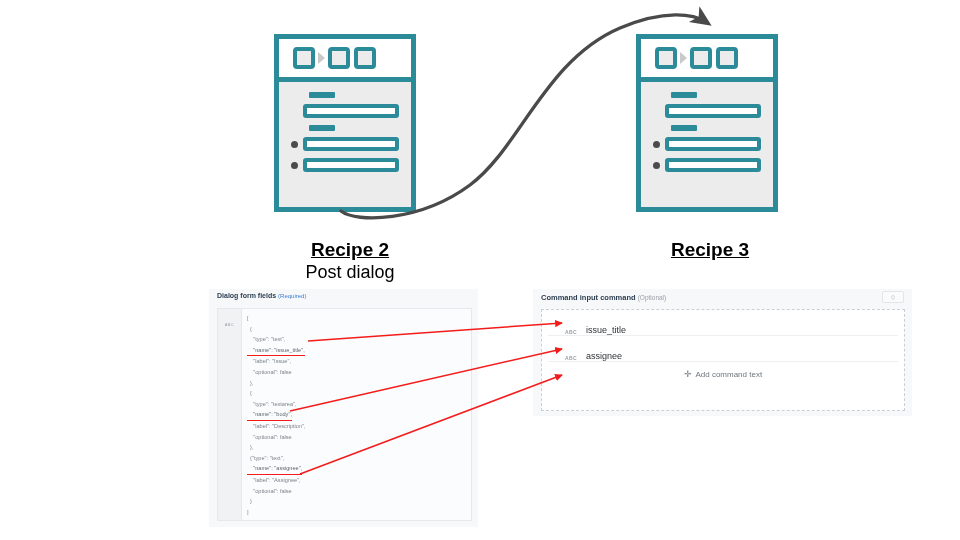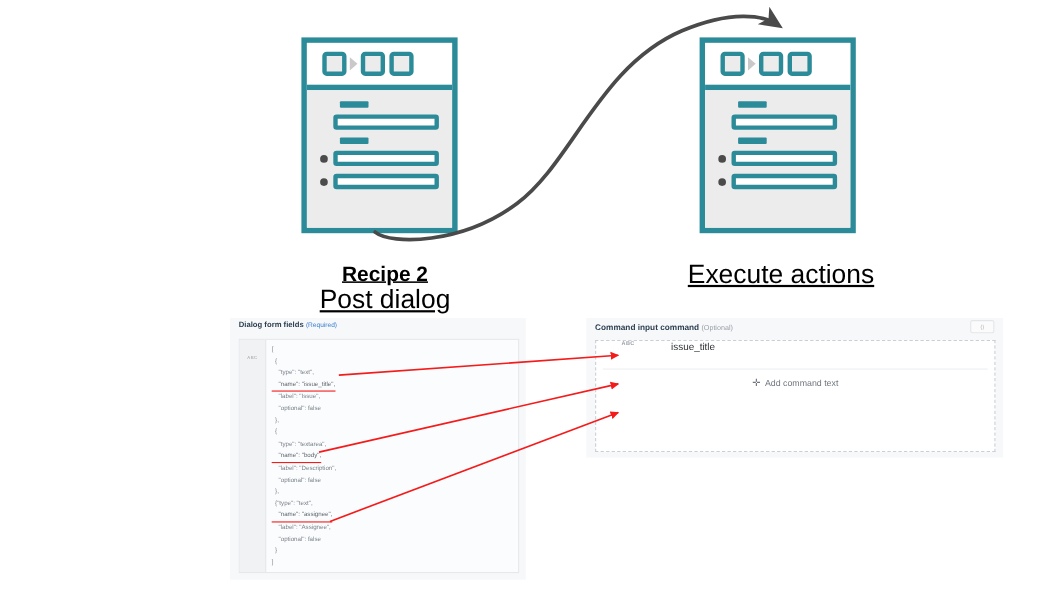--- a/index.html
+++ b/index.html
@@ -98,32 +98,31 @@
     border: 4px solid #2b8b99;
     border-radius: 3px;
     background: #ffffff;
   }
 
   
   .caption {
     position: absolute;
     text-align: center;
     width: 300px;
-    text-decoration: underline;
   }
   #caption-left  { left: 200px; top: 238px; }
   #caption-right { left: 560px; top: 238px; }
   .caption-title {
     font-size: 19px;
     font-weight: bold;
     text-decoration: underline;
     line-height: 23px;
   }
   .caption-sub {
-    font-size: 24px;
+    font-size: 18px;
     line-height: 23px;
   }
 
   
   #panel-left {
     position: absolute;
     left: 209px;
     top: 289px;
     width: 269px;
     height: 238px;
@@ -228,25 +227,24 @@
     right: 7px;
     bottom: 5px;
     border: 1px dashed #c9cfd6;
     background: #ffffff;
     box-sizing: border-box;
     padding: 0 6px;
   }
   .field-row {
     height: 26px;
     display: flex;
-    align-items: flex-start;
+    align-items: flex-end;
     border-bottom: 1px solid #edeff1;
     padding-left: 17px;
     box-sizing: border-box;
-    gap: 24px;
   }
   .abc-icon {
     font-size: 5px;
     color: #9aa0a6;
     letter-spacing: .4px;
     margin-right: 9px;
     flex: 0 0 auto;
     font-weight: bold;
   }
   .field-name {
@@ -334,21 +332,21 @@
     </marker>
   </defs>
   <path d="M341,211 C356,223 420,222 470,185 C520,148 545,60 620,28 C665,9 694,14 706,22" fill="none" stroke="#4a4a4a" stroke-width="3.4" stroke-linecap="round" marker-end="url(#headArrow)"></path>
 </svg>
 
 <div class="caption" id="caption-left">
   <div class="caption-title">Recipe 2</div>
   <div class="caption-sub">Post dialog</div>
 </div>
 <div class="caption" id="caption-right">
-  <div class="caption-sub">Execute actions</div>
+  <div class="caption-title">Recipe 3</div>
 </div>
 
 <div id="panel-left">
   <div id="panel-left-header">
     <span>Dialog form fields</span>
     <span class="req">(Required)</span>
   </div>
   <div id="code-area">
     <div id="code-gutter">ABC</div>
     <div id="code-lines"><span class="cl">[</span><span class="cl">  {</span><span class="cl">    "type": "text",</span><span class="cl hl" style="border-bottom: 1px solid rgb(244, 27, 27); display: inline-block; width: auto;">    "name": "issue_title",</span><span style="display: block; height: 0px;"></span><span class="cl">    "label": "Issue",</span><span class="cl">    "optional": false</span><span class="cl">  },</span><span class="cl">  {</span><span class="cl">    "type": "textarea",</span><span class="cl hl" style="border-bottom: 1px solid rgb(244, 27, 27); display: inline-block; width: auto;">    "name": "body",</span><span style="display: block; height: 0px;"></span><span class="cl">    "label": "Description",</span><span class="cl">    "optional": false</span><span class="cl">  },</span><span class="cl">  {"type": "text",</span><span class="cl hl" style="border-bottom: 1px solid rgb(244, 27, 27); display: inline-block; width: auto;">    "name": "assignee",</span><span style="display: block; height: 0px;"></span><span class="cl">    "label": "Assignee",</span><span class="cl">    "optional": false</span><span class="cl">  }</span><span class="cl">]</span></div>
@@ -358,20 +356,24 @@
 <div id="panel-right">
   <div id="panel-right-header">
     <span>Command input command</span>
     <span class="opt">(Optional)</span>
     <div id="collapse-button">⟨⟩</div>
   </div>
   <div id="fields-box">
     <div class="field-row">
       <span class="abc-icon">ABC</span>
       <span class="field-name">issue_title</span>
+    </div>
+    <div class="field-row">
+      <span class="abc-icon">ABC</span>
+      <span class="field-name">assignee</span>
     </div>
     <div id="add-row">
       <span class="plus">✛</span>
       <span>Add command text</span>
     </div>
   </div>
 </div>
 
 <svg id="red-svg">
   <defs>

